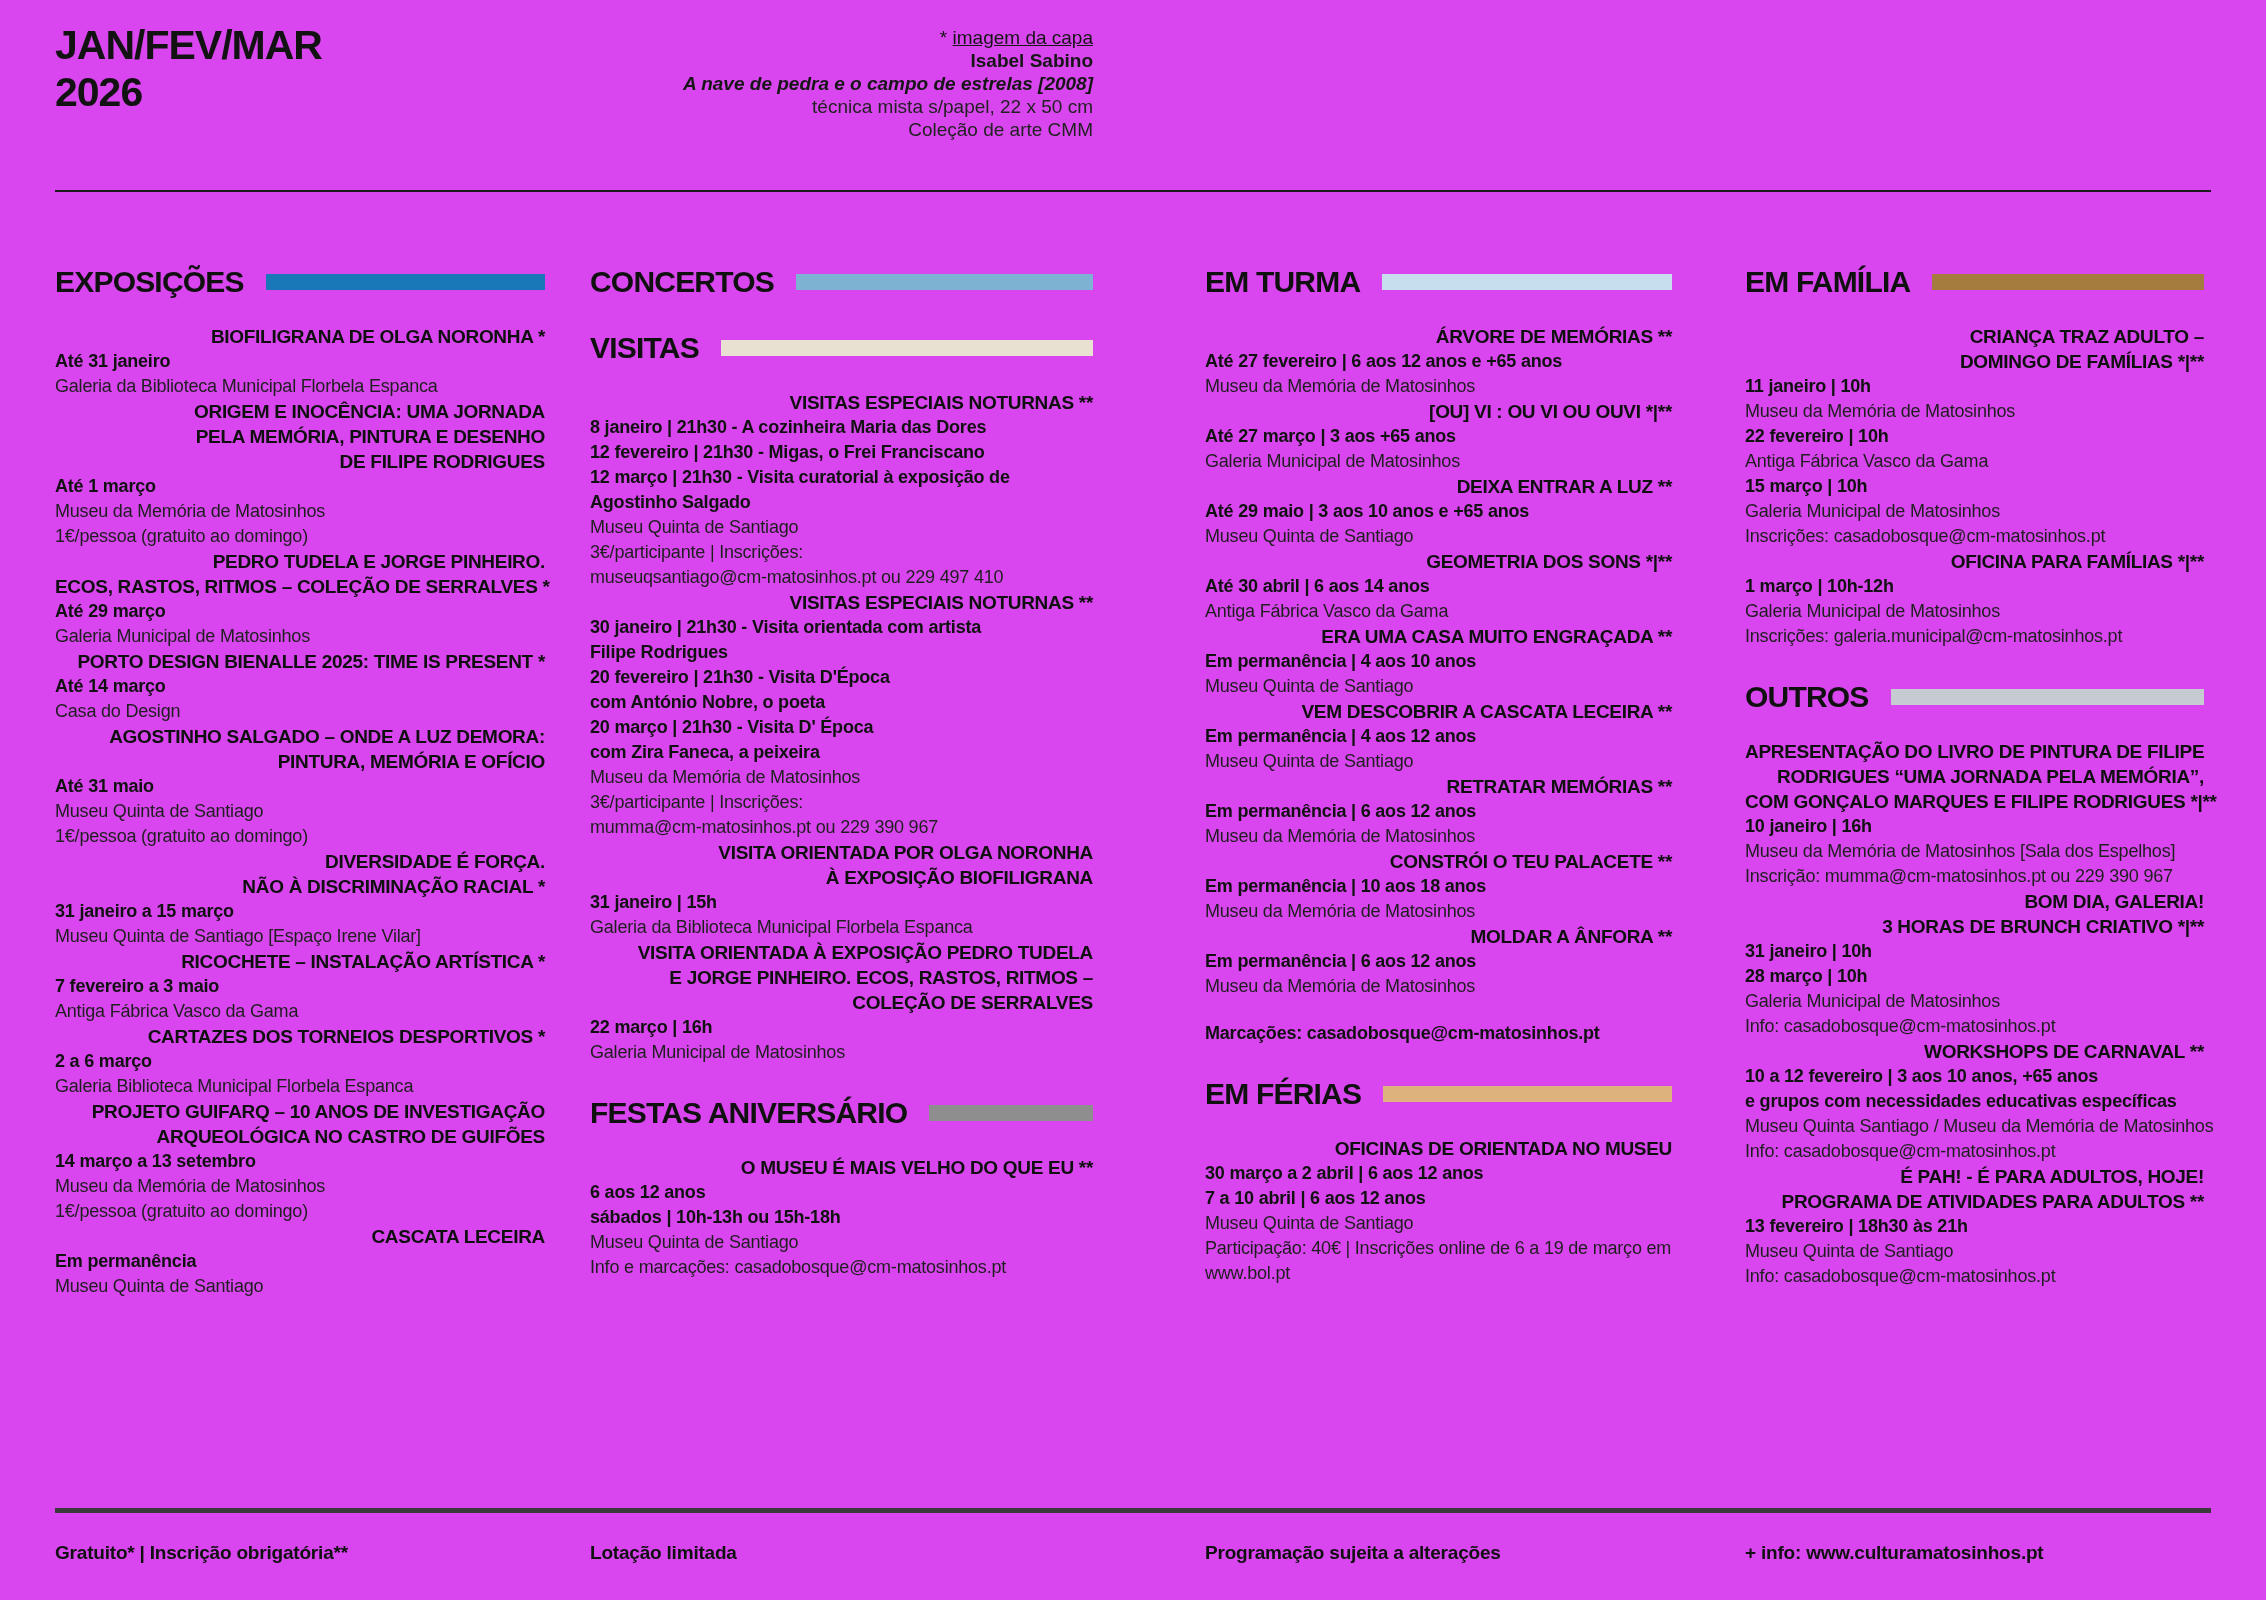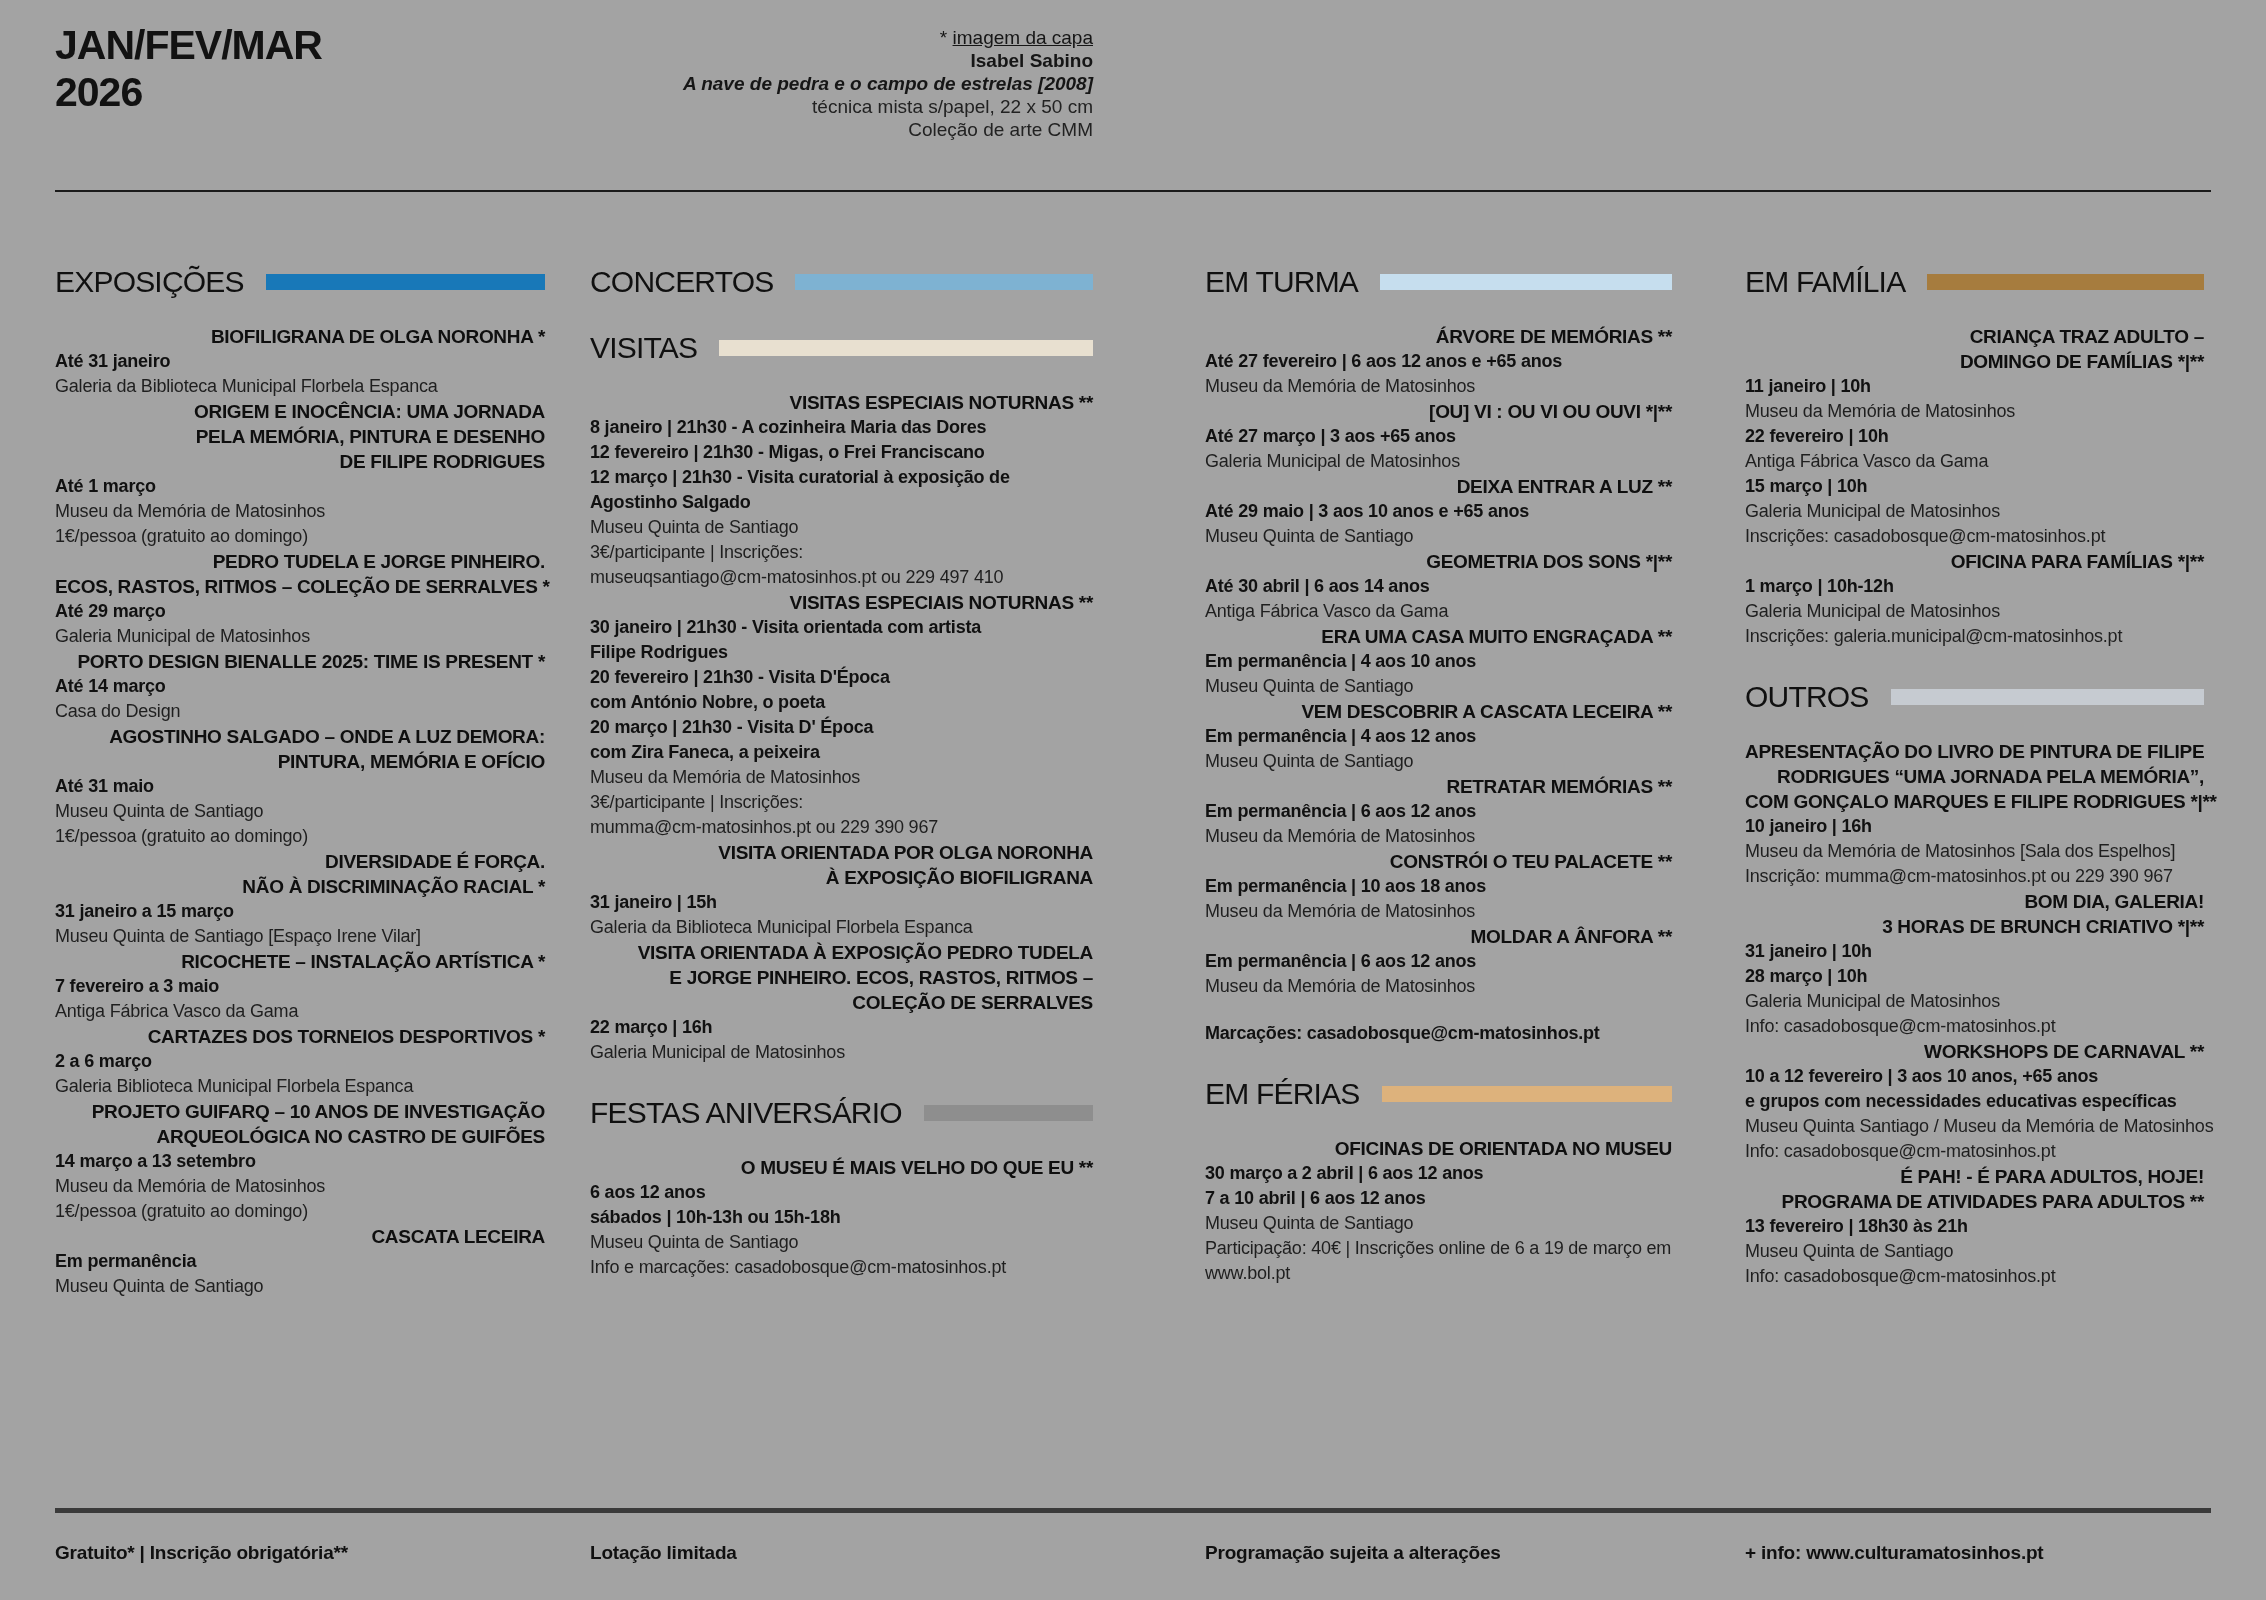--- a/index.html
+++ b/index.html
@@ -1,38 +1,38 @@
 <!DOCTYPE html>
 <html lang="pt"><head>
 <meta charset="utf-8">
 <style>
   html,body{margin:0;padding:0;background:#ffffff;}
   .page{
-    position:relative;width:2266px;height:1600px;background:#a3a3a3;
+    position:relative;width:2266px;height:1600px;background:#d946ef;
     font-family:"Liberation Sans",sans-serif;color:#141414;overflow:hidden;
   }
   
   .masthead{position:absolute;left:55px;top:22px;font-size:41px;font-weight:bold;
     line-height:47px;letter-spacing:-1px;color:#121212;}
   .credit{position:absolute;left:590px;top:26px;width:503px;text-align:right;
     font-size:19px;line-height:23px;color:#161616;}
   .credit .cap-link{text-decoration:underline;}
   .credit .artist{font-weight:bold;}
   .credit .artwork{font-weight:bold;font-style:italic;}
   .credit .small{font-size:19px;color:#222;}
   .top-rule{position:absolute;left:55px;top:190px;width:2156px;height:2px;background:#1b1b1b;}
   
   .content{position:absolute;left:55px;top:264px;display:flex;align-items:flex-start;}
   .colw1{width:490px;margin-right:45px;flex:none;}
   .colw2{width:503px;margin-right:112px;flex:none;}
   .colw3{width:467px;margin-right:73px;flex:none;}
   .colw4{width:459px;flex:none;}
   .section + .section{margin-top:30px;}
   .section-head{display:flex;align-items:center;margin:0 0 24px 0;height:36px;}
-  .section-title{font-size:30px;font-weight:normal;letter-spacing:-0.8px;
+  .section-title{font-size:30px;font-weight:bold;letter-spacing:-0.8px;
     margin:0 22px 0 0;white-space:nowrap;color:#101010;text-align:center;}
   .section-bar{flex:1;height:16px;}
   .event-line{font-size:18px;line-height:25px;color:#1f1f1f;white-space:nowrap;letter-spacing:-0.2px;}
   .line-title{font-weight:bold;font-size:19px;color:#0f0f0f;letter-spacing:-0.3px;text-align:right;}
   .line-bold{font-weight:bold;color:#111;}
   .gap-before{margin-top:22px;}
   
   .footer-rule{position:absolute;left:55px;top:1508px;width:2156px;height:5px;background:#3a3a3a;}
   .footer{position:absolute;left:55px;top:1542px;display:flex;align-items:flex-start;}
   .footer-item{font-size:19px;font-weight:bold;color:#101010;letter-spacing:-0.2px;white-space:nowrap;}

